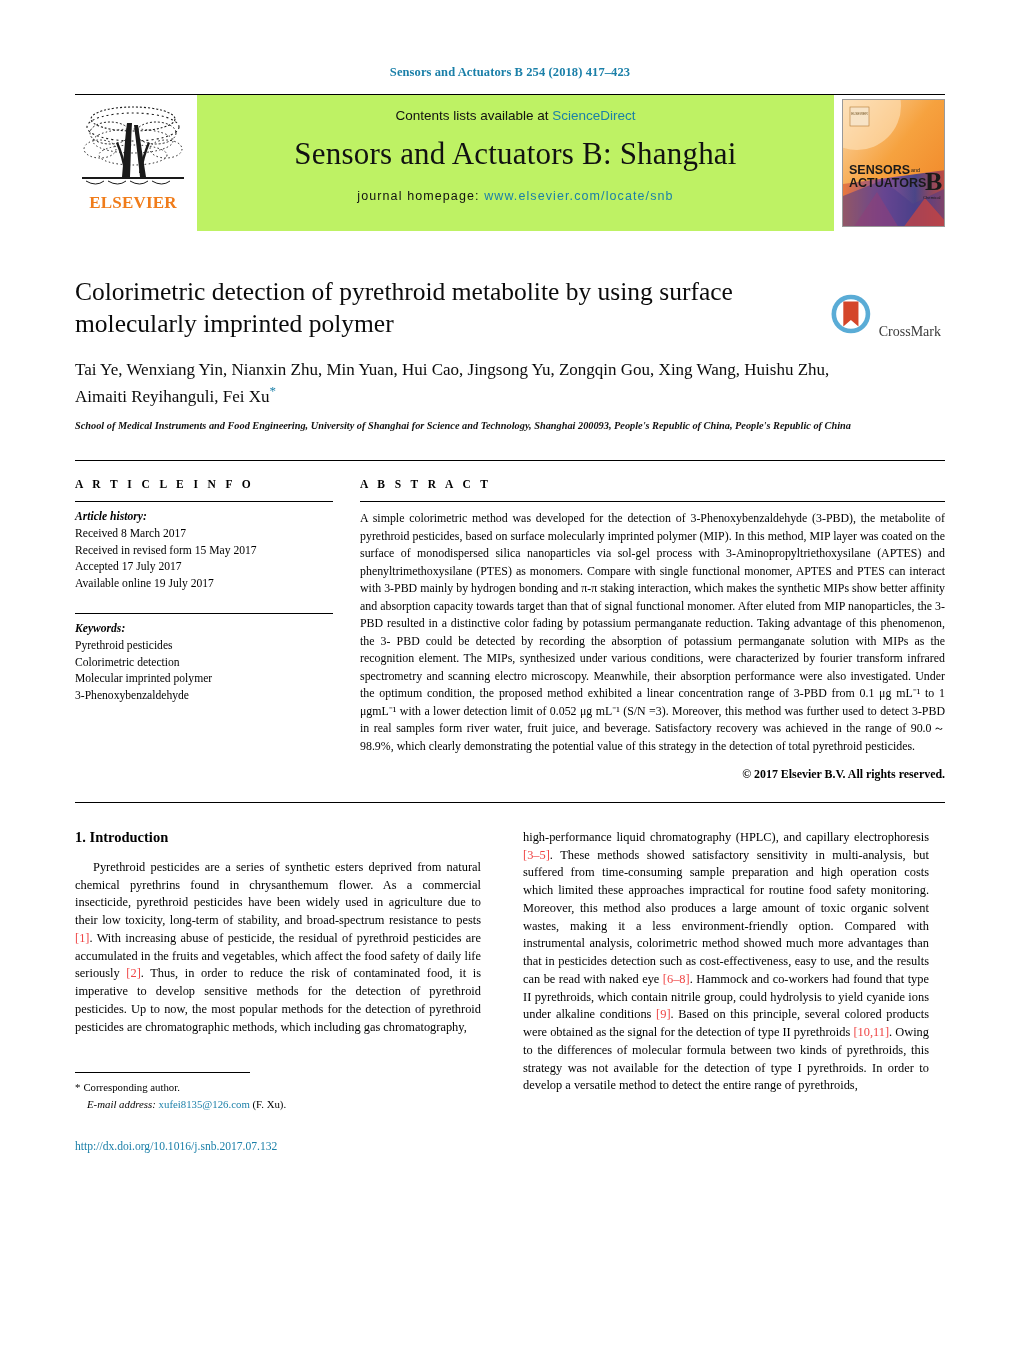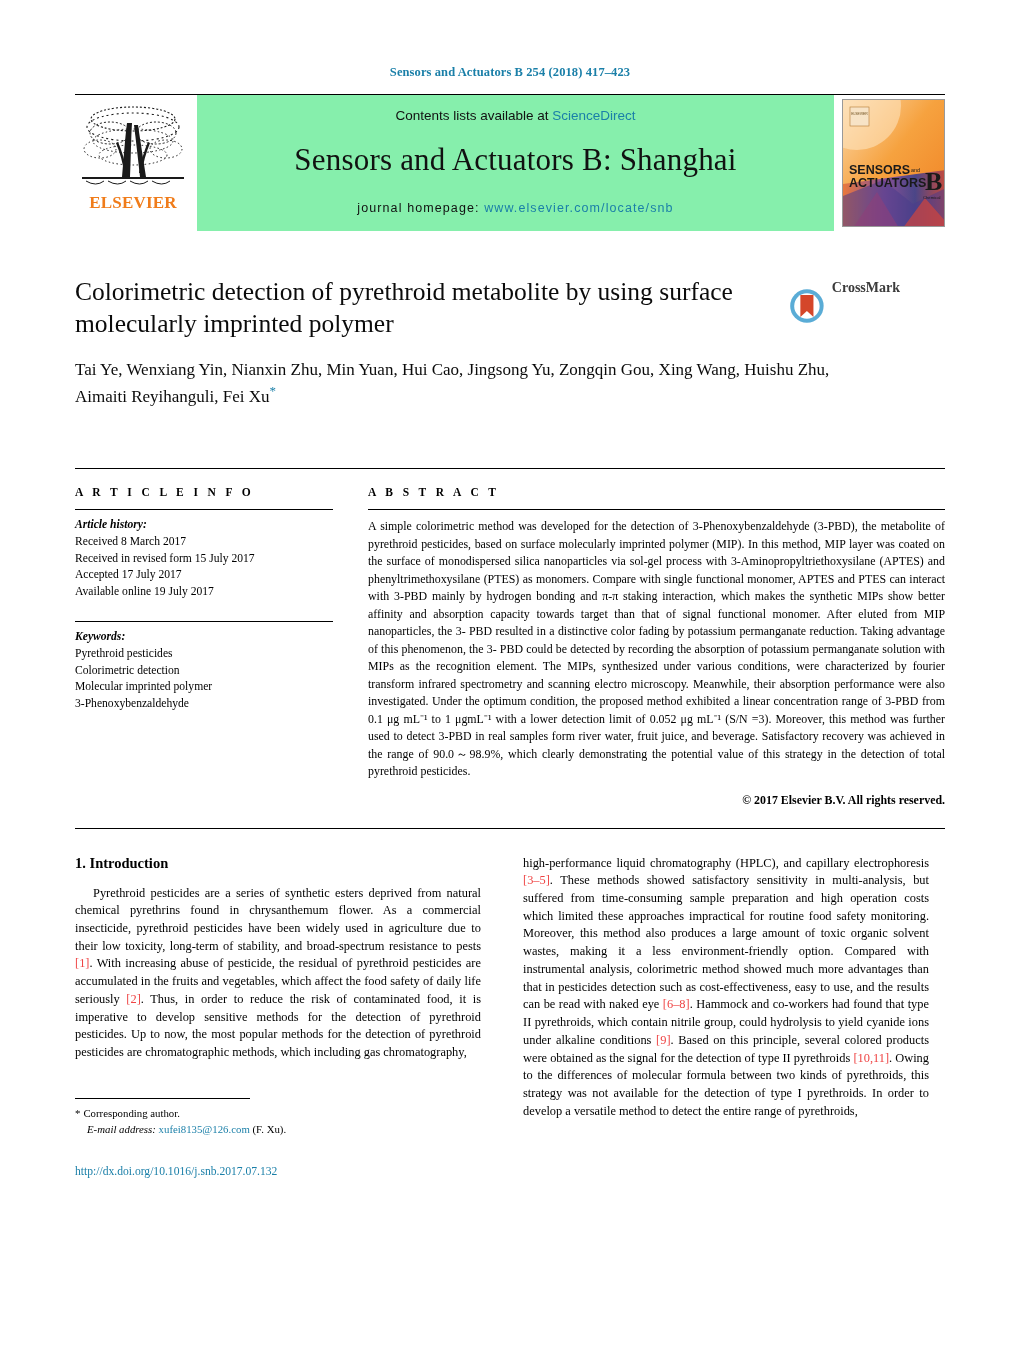--- a/index.html
+++ b/index.html
@@ -58,29 +58,29 @@
     text-align: center;
     font-family: "Liberation Serif", serif;
     font-size: 17px;
     font-weight: bold;
     letter-spacing: .2px;
     color: #f07c1a;
     margin-top: -2px;
   }
   .journal-band {
     flex: 1 1 auto;
-    background: #86efac;
+    background: #bef264;
     margin-left: 6px;
     margin-right: 8px;
     position: relative;
     display: flex;
     flex-direction: column;
     justify-content: space-between;
     align-items: center;
-    padding: 13px 0 16px 0;
+    padding: 13px 0 28px 0;
   }
   .contents-line {
     font-size: 13.5px;
     font-family: "Liberation Sans", sans-serif;
     color: #111;
   }
   .contents-line .sd { color: #1a7fa8; }
   .journal-title {
     font-family: "Liberation Serif", serif;
     font-size: 31px;
@@ -103,21 +103,21 @@
     align-self: flex-start;
     margin-top: 4px;
     border: 1px solid #999;
     position: relative;
     overflow: hidden;
     background: #f5a13c;
   }
 
   
   .title-area {
-    margin: 46px 104px 0 75px;
+    margin: 46px 75px 0 75px;
     position: relative;
     min-height: 160px;
   }
   .paper-title {
     font-family: "Liberation Serif", serif;
     font-size: 25.5px;
     line-height: 1.26;
     font-weight: normal;
     color: #0b0b0b;
     width: 745px;
@@ -137,42 +137,41 @@
     font-style: italic;
     font-weight: bold;
     font-size: 10.3px;
     line-height: 1.5;
     margin-top: 10px;
     width: 820px;
     color: #111;
   }
   .crossmark {
     position: absolute;
-    right: 16px;
+    right: 4px;
     top: 4px;
     width: 112px;
     height: 60px;
     display: flex;
-    align-items: flex-start;
+    align-items: flex-end;
     gap: 6px;
-    font-weight: bold;
   }
   .crossmark-text {
     font-family: "Liberation Serif", serif;
     font-size: 14px;
     color: #3b3b3b;
   }
 
   
   .info-abstract {
-    margin: 32px 75px 0 75px;
+    margin: 24px 75px 0 75px;
     border-top: 1.6px solid #000;
     padding-top: 17px;
     display: flex;
-    gap: 15px;
+    gap: 7px;
   }
   .col-info { width: 278px; flex: 0 0 278px; padding-right: 20px; }
   .col-abs  { flex: 1 1 auto; }
 
   .sec-head {
     font-family: "Liberation Serif", serif;
     font-weight: bold;
     font-size: 11.5px;
     letter-spacing: 3.4px;
     margin-bottom: 11px;
@@ -321,41 +320,42 @@
           <text x="82" y="90" font-family="Liberation Serif, serif" font-weight="bold" font-size="26" fill="#1a1a1a">B</text>
           <text x="80" y="99" font-family="Liberation Sans, sans-serif" font-size="4.2" fill="#1a1a1a">Chemical</text>
         </svg>
       </div>
     </div>
   </div>
 
   <div class="title-area">
     <h1 class="paper-title">Colorimetric detection of pyrethroid metabolite by using surface molecularly imprinted polymer</h1>
     <div class="authors"><span>Tai Ye, Wenxiang Yin, Nianxin Zhu, Min Yuan, Hui Cao, Jingsong Yu, Zongqin Gou, Xing Wang, Huishu Zhu, Aimaiti Reyihanguli, Fei Xu</span><span class="star">*</span></div>
+    <div class="affiliation">School of Medical Instruments and Food Engineering, University of Shanghai for Science and Technology, Shanghai 200093, People's Republic of China, People's Republic of China</div>
 
     <div class="crossmark">
       <svg width="52" height="52" viewBox="0 0 52 52">
         <circle cx="26" cy="26" r="23" fill="#5aacd6"></circle>
         <circle cx="26" cy="26" r="17.5" fill="#ffffff"></circle>
         <path d="M17 11 L35 11 L35 41 L26 33 L17 41 Z" fill="#d4462a"></path>
       </svg>
       <span class="crossmark-text">CrossMark</span>
     </div>
   </div>
 
   <div class="info-abstract">
 
     <div class="col-info">
       <div class="sec-head">A R T I C L E    I N F O</div>
       <div class="rule"></div>
       <div class="info-block">
         <span class="lbl">Article history:</span>
         <ul>
           <li>Received 8 March 2017</li>
-          <li>Received in revised form 15 July 2017</li>
+          <li>Received in revised form 15 May 2017</li>
           <li>Accepted 17 July 2017</li>
           <li>Available online 19 July 2017</li>
         </ul>
       </div>
       <div class="rule kw-rule"></div>
       <div class="info-block">
         <span class="lbl">Keywords:</span>
         <ul>
           <li>Pyrethroid pesticides</li>
           <li>Colorimetric detection</li>

